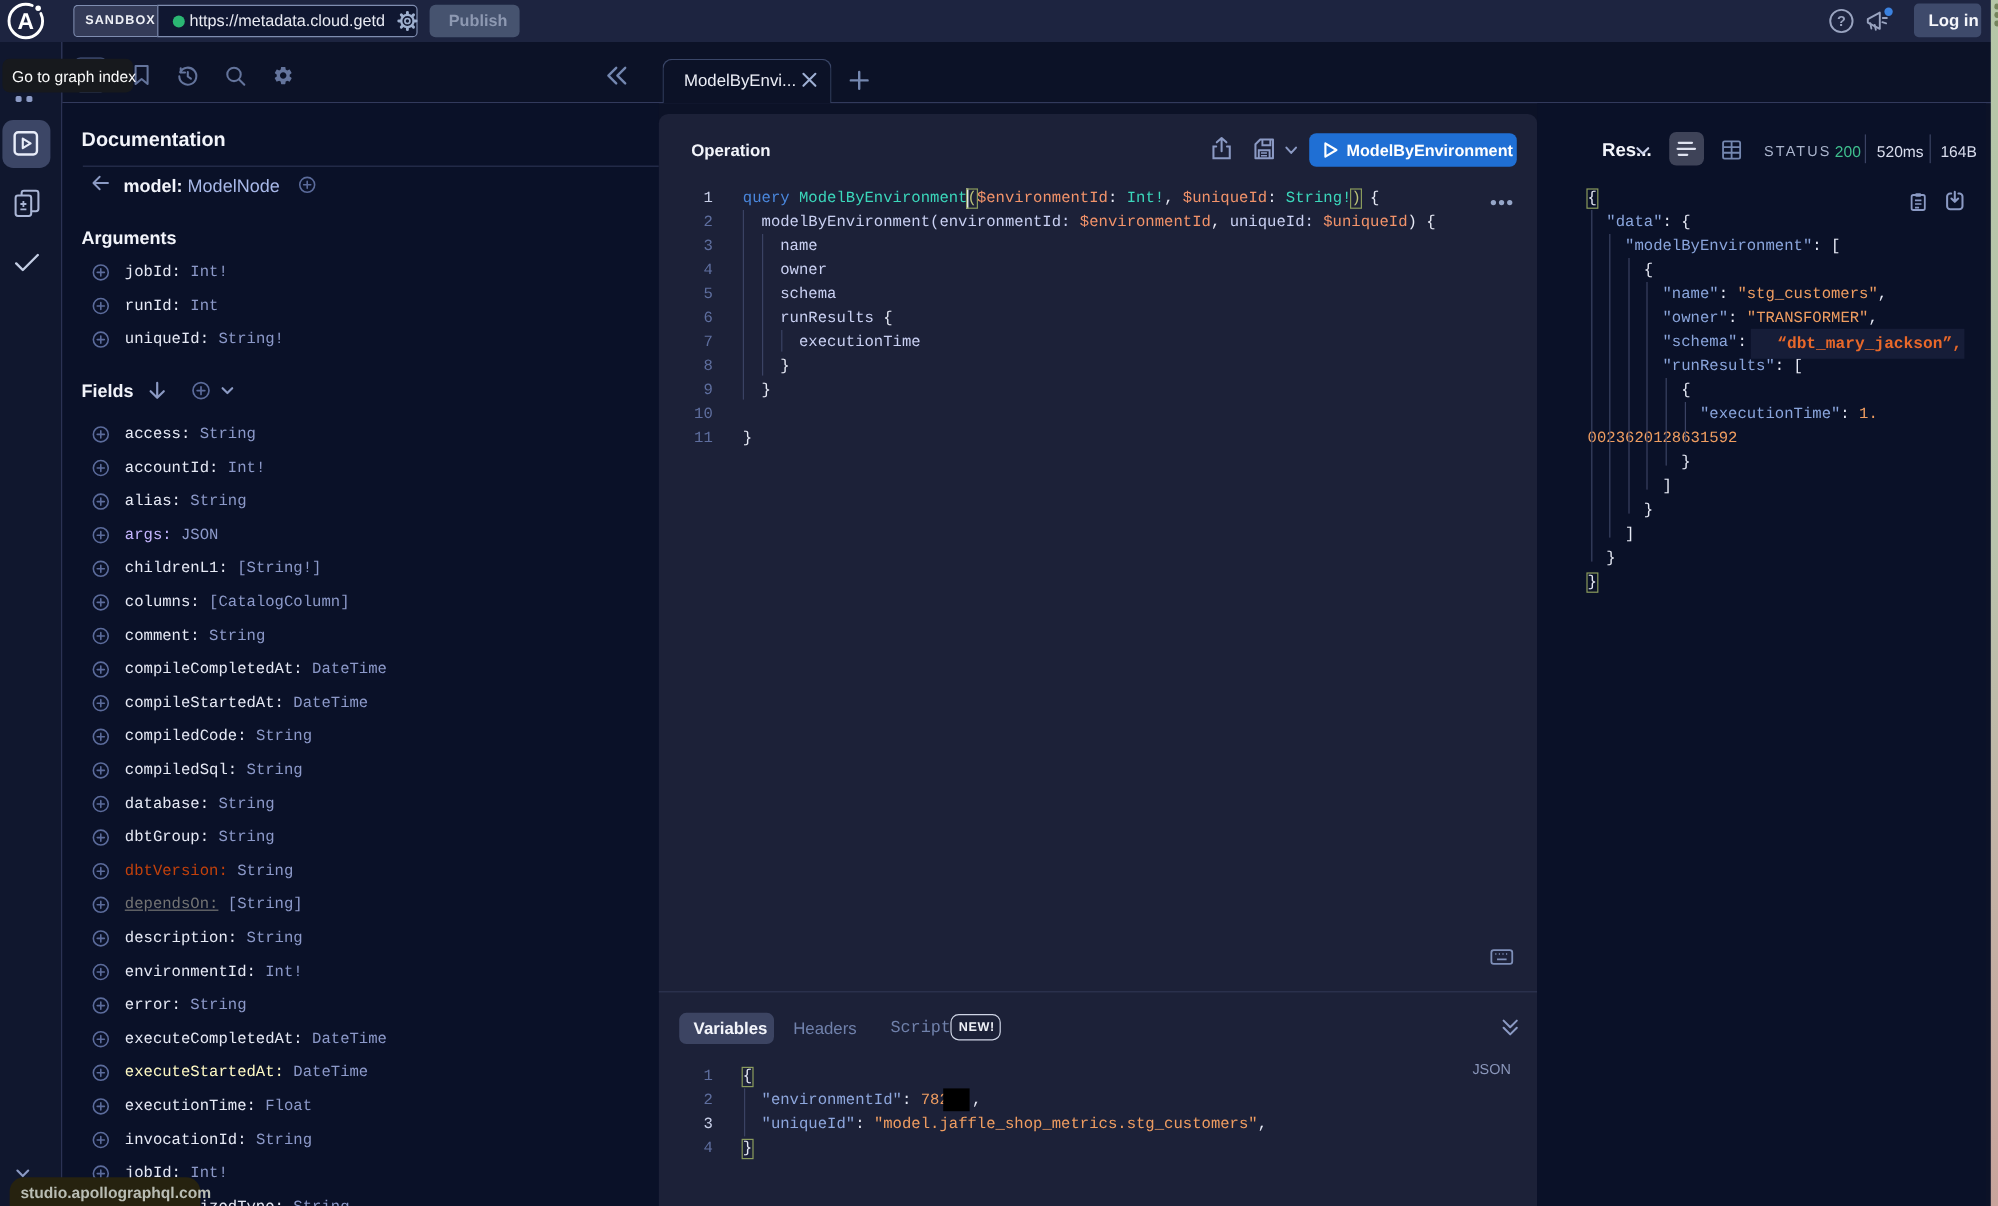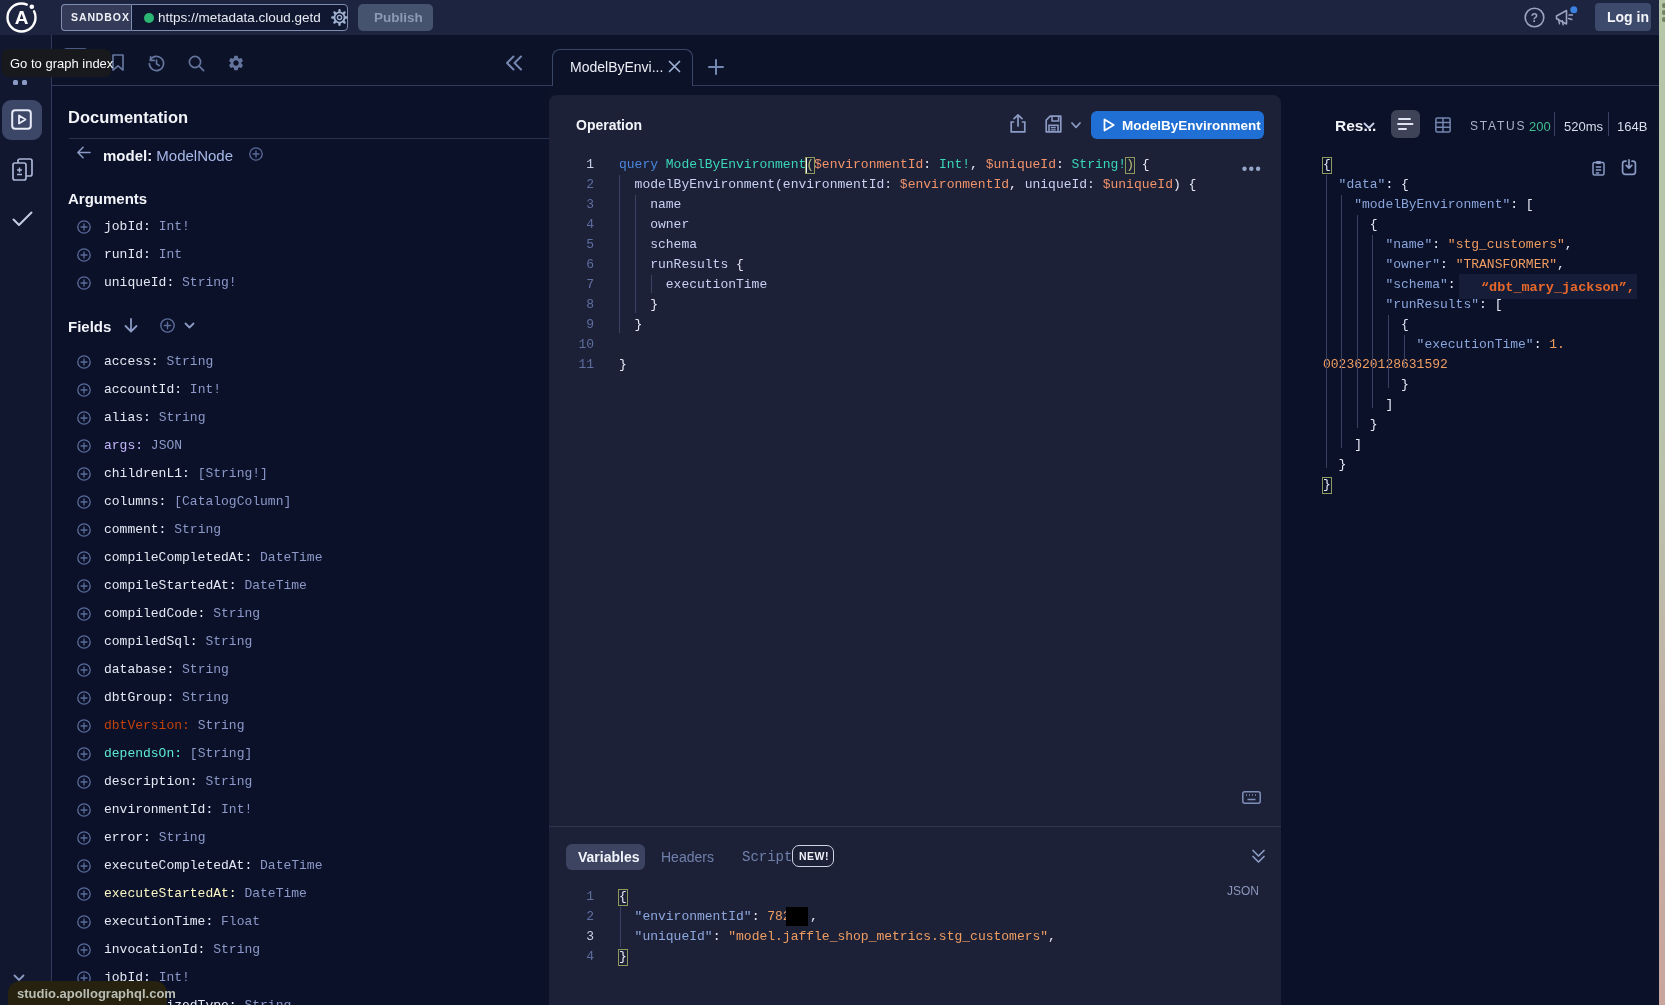--- a/index.html
+++ b/index.html
@@ -173,21 +173,21 @@
 <div class="abs mono" style="left:104px;top:688px;"><span style="color:#e6e9f5;">dbtGroup:</span> <span style="color:#8c99c9;">String</span></div>
 <svg class="abs" style="left:77.0px;top:719.0px" width="14.0" height="14.0" viewBox="0 0 16 16">
 <circle cx="8" cy="8" r="7.1" fill="none" stroke="#5b6b9b" stroke-width="1.5"></circle>
 <path d="M8 4.6 V11.4 M4.6 8 H11.4" stroke="#5b6b9b" stroke-width="1.5" stroke-linecap="round"></path>
 </svg>
 <div class="abs mono" style="left:104px;top:716px;"><span style="color:#c2410c;">dbtVersion:</span> <span style="color:#8c99c9;">String</span></div>
 <svg class="abs" style="left:77.0px;top:747.0px" width="14.0" height="14.0" viewBox="0 0 16 16">
 <circle cx="8" cy="8" r="7.1" fill="none" stroke="#5b6b9b" stroke-width="1.5"></circle>
 <path d="M8 4.6 V11.4 M4.6 8 H11.4" stroke="#5b6b9b" stroke-width="1.5" stroke-linecap="round"></path>
 </svg>
-<div class="abs mono" style="left:104px;top:744px;"><span style="color:#5eead4;">dependsOn:</span> <span style="color:#8c99c9;">[String]</span></div>
+<div class="abs mono" style="left:104px;top:744px;"><span style="color:#737373;text-decoration:underline;">dependsOn:</span> <span style="color:#8c99c9;">[String]</span></div>
 <svg class="abs" style="left:77.0px;top:775.0px" width="14.0" height="14.0" viewBox="0 0 16 16">
 <circle cx="8" cy="8" r="7.1" fill="none" stroke="#5b6b9b" stroke-width="1.5"></circle>
 <path d="M8 4.6 V11.4 M4.6 8 H11.4" stroke="#5b6b9b" stroke-width="1.5" stroke-linecap="round"></path>
 </svg>
 <div class="abs mono" style="left:104px;top:772px;"><span style="color:#e6e9f5;">description:</span> <span style="color:#8c99c9;">String</span></div>
 <svg class="abs" style="left:77.0px;top:803.0px" width="14.0" height="14.0" viewBox="0 0 16 16">
 <circle cx="8" cy="8" r="7.1" fill="none" stroke="#5b6b9b" stroke-width="1.5"></circle>
 <path d="M8 4.6 V11.4 M4.6 8 H11.4" stroke="#5b6b9b" stroke-width="1.5" stroke-linecap="round"></path>
 </svg>
 <div class="abs mono" style="left:104px;top:800px;"><span style="color:#e6e9f5;">environmentId:</span> <span style="color:#8c99c9;">Int!</span></div>

